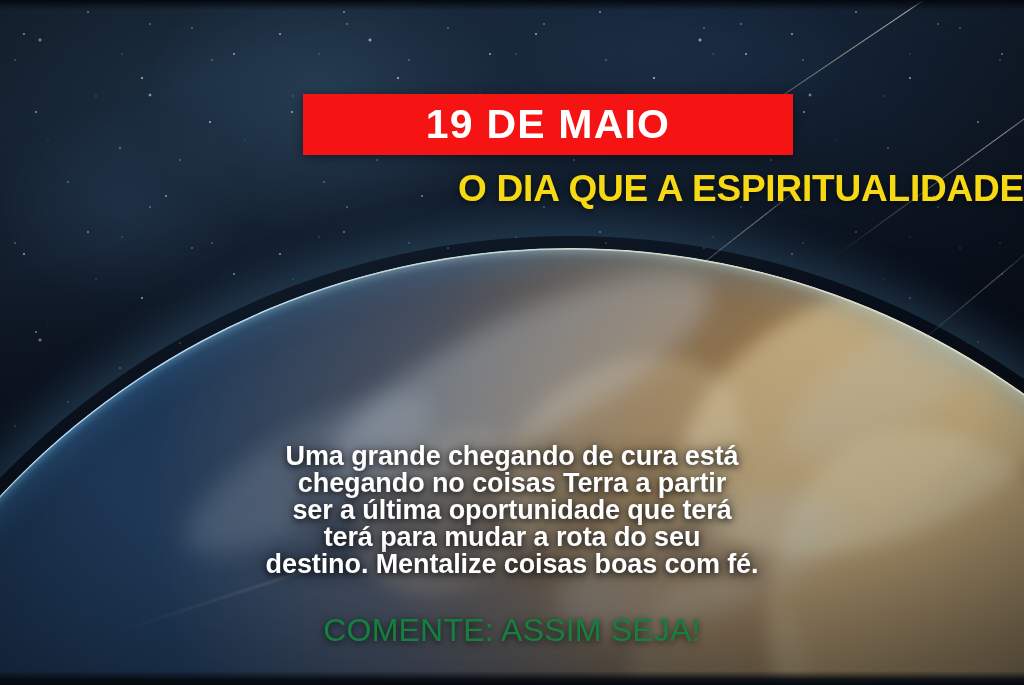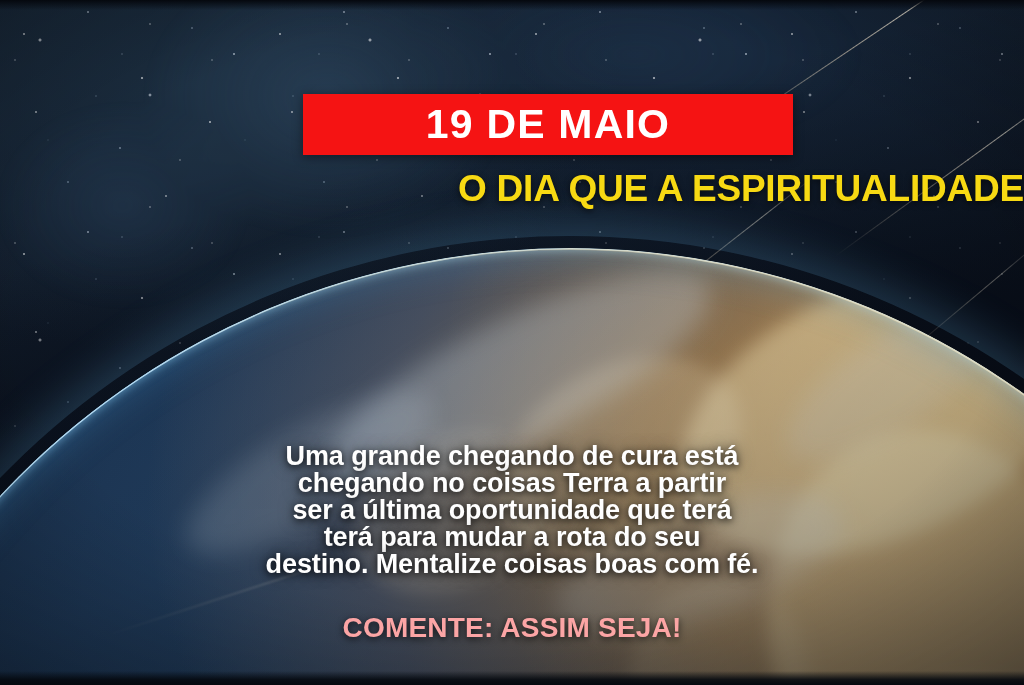--- a/index.html
+++ b/index.html
@@ -278,23 +278,23 @@
     font-family: "Liberation Sans", sans-serif;
   }
   .body-copy .bl { display: block; }
 
   .cta {
     position: absolute;
     left: 0;
     right: 0;
     top: 613px;
     text-align: center;
-    color: #fca5a5;
-    font-size: 28px;
-    font-weight: 700;
+    color: #15803d;
+    font-size: 32px;
+    font-weight: 400;
     letter-spacing: 0.2px;
     line-height: 1.1;
     text-shadow: 0 2px 7px rgba(0,0,0,0.75);
     font-family: "Liberation Sans", sans-serif;
   }
 </style>
 </head>
 <body>
 
 <div id="poster">

